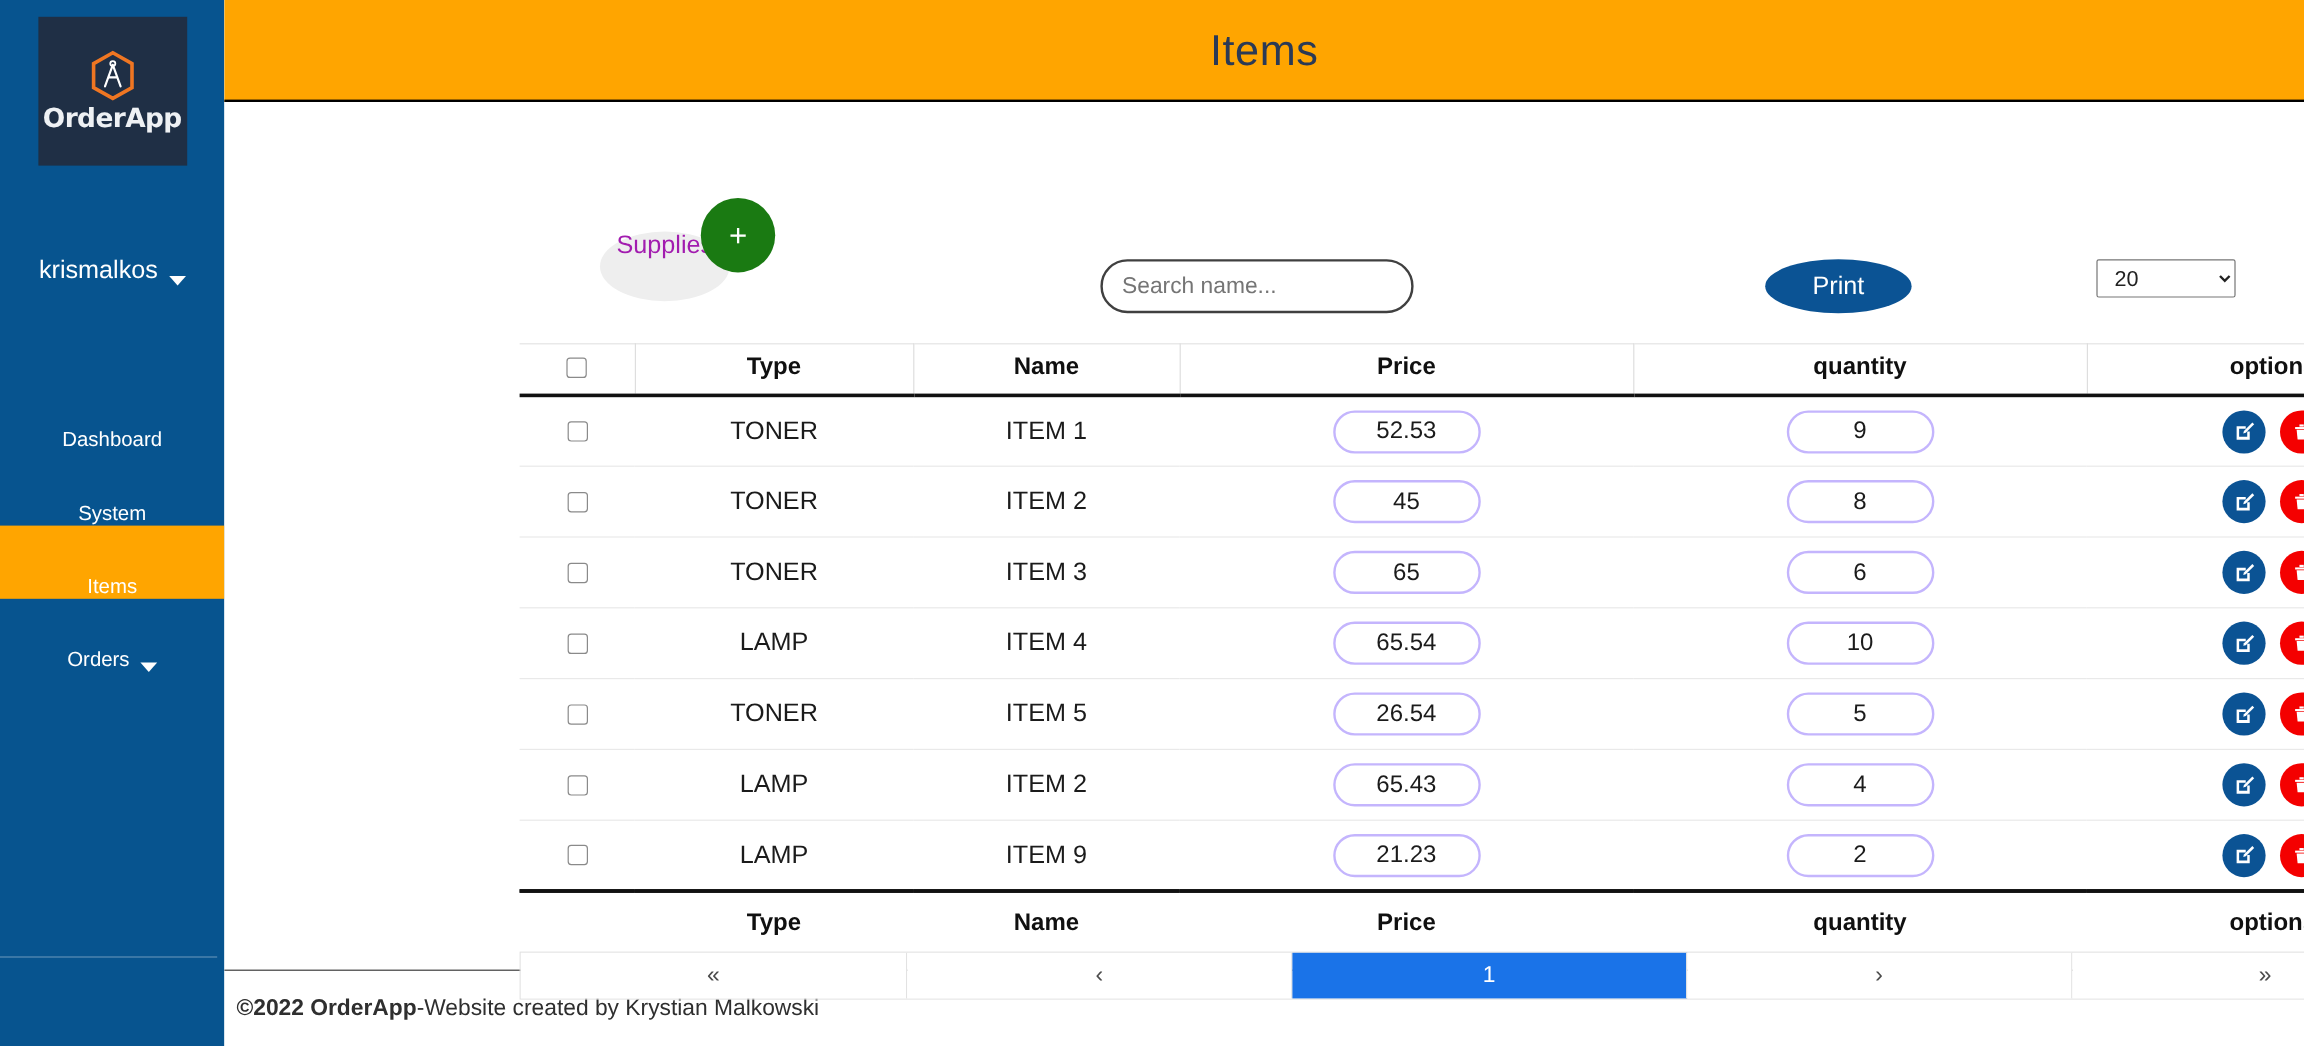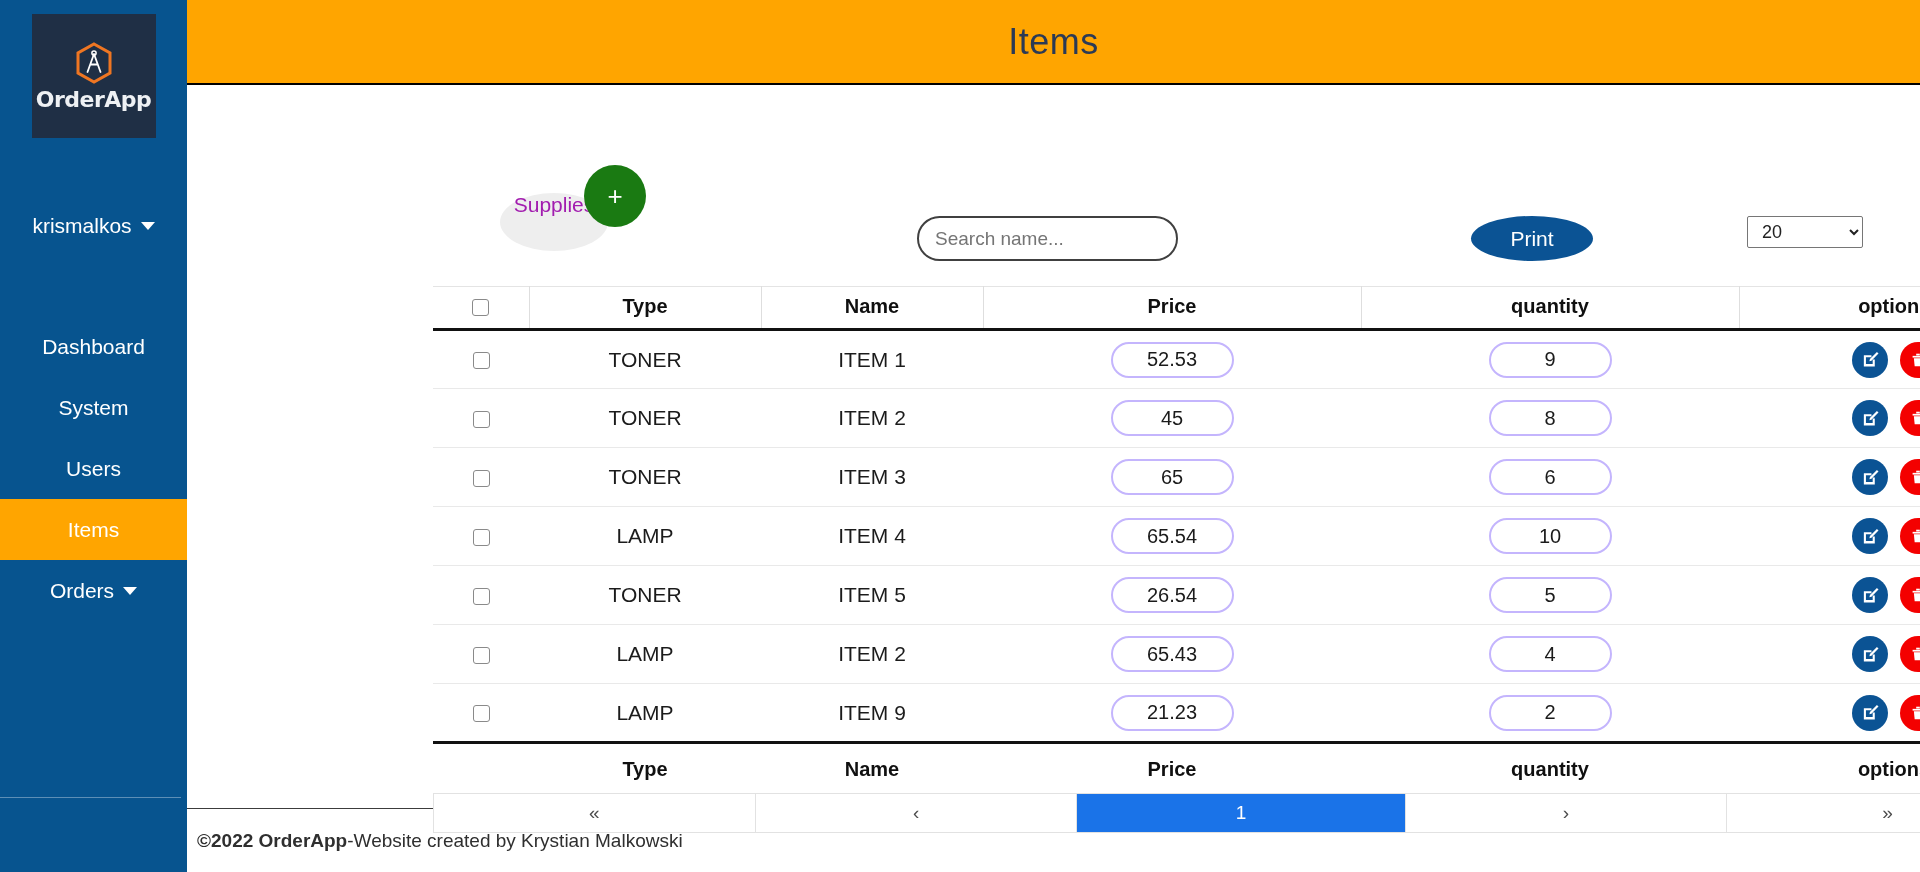--- a/index.html
+++ b/index.html
@@ -37,36 +37,36 @@
     font-weight: bold;
     font-size: 22px;
     letter-spacing: -0.5px;
     color: #eef1f4;
     line-height: 1;
   }
   .user-menu {
     margin-top: 76px;
     font-size: 21px;
     color: #ffffff;
-    display: flex; align-items: center; gap: 9px;
+    display: flex; align-items: flex-end; gap: 9px;
     cursor: pointer;
   }
   .caret {
     width: 0; height: 0;
     border-left: 7px solid transparent;
     border-right: 7px solid transparent;
     border-top: 8px solid #ffffff;
     display: inline-block;
   }
   .nav { margin-top: 78px; width: 100%; }
   .nav-item {
     width: 100%;
     height: 61px;
-    display: flex; align-items: center; justify-content: center;
-    font-size: 21px;
+    display: flex; align-items: flex-end; justify-content: center;
+    font-size: 17px;
     color: #ffffff;
     cursor: pointer;
     gap: 9px;
   }
   .nav-item.active { background: #ffa500; }
   .sidebar-divider {
     position: absolute;
     left: 0; right: 6px;
     top: 797px;
     height: 1px;
@@ -307,23 +307,20 @@
       <span>krismalkos</span>
       <span class="caret"></span>
     </div>
 
     <nav class="nav">
       <div class="nav-item">
         <span>Dashboard</span>
       </div>
       <div class="nav-item">
         <span>System</span>
-      </div>
-      <div class="nav-item">
-        <span>Users</span>
       </div>
       <div class="nav-item active">
         <span>Items</span>
       </div>
       <div class="nav-item">
         <span>Orders</span>
         <span class="caret"></span>
       </div>
     </nav>
 

